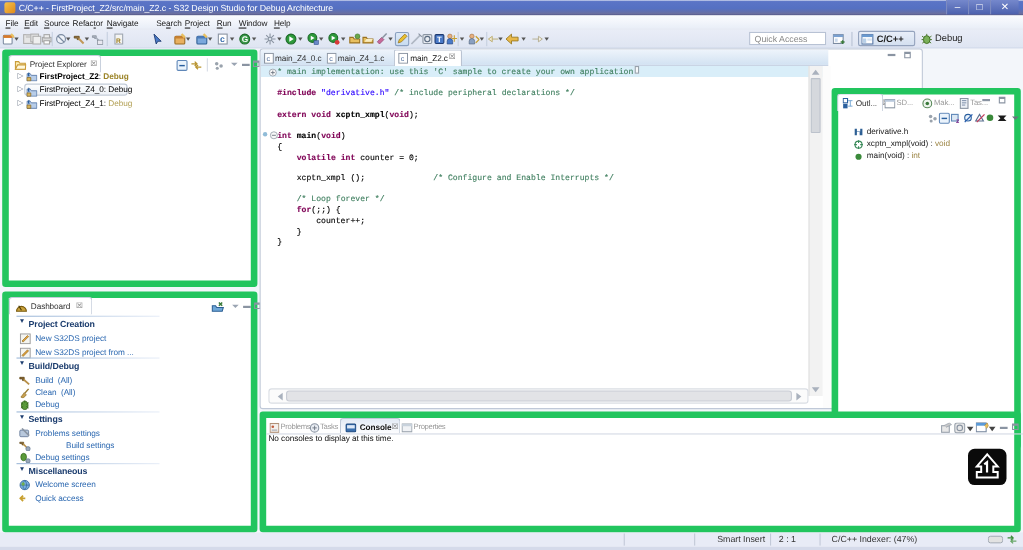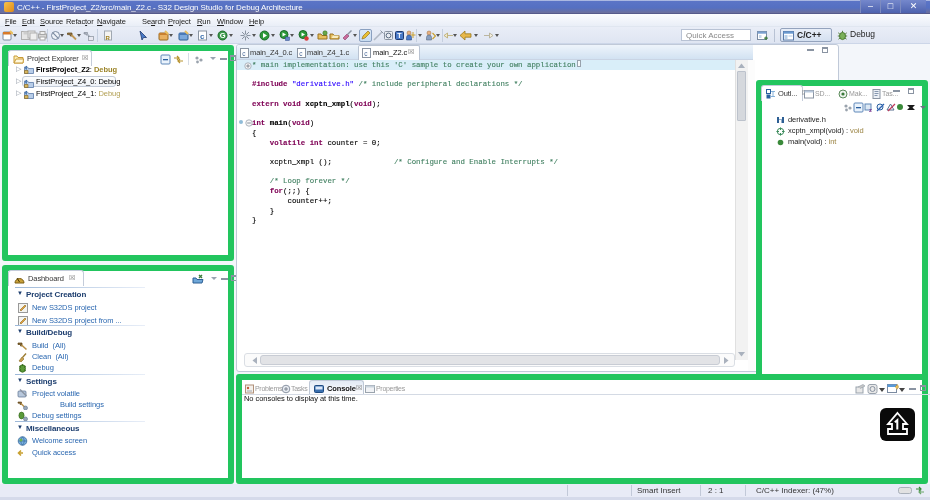--- a/index.html
+++ b/index.html
@@ -337,21 +337,21 @@
       <path d="M2 3 L4 4.5 M9 3 L7 4.5 M2 8 L4 6.5 M9 8 L7 6.5 M5.5 1 L5.5 3" stroke="#2d5f14" stroke-width="0.7"></path>
     </svg>
   <div class="lnk" style="left:24px;top:92px;">Debug</div>
 
   <div style="position:absolute;left:7px;top:103px;width:130px;height:1px;background:linear-gradient(90deg,#9db8d8,#e8eef8);"></div>
   <div class="hdr" style="left:18px;top:106px;"><span style="position:absolute;left:-9px;top:0px;color:#1c3d6e;font-size:6px;">▼</span>Settings</div>
   <svg style="position:absolute;left:9px;top:118px;" width="11" height="10" viewBox="0 0 11 10">
       <rect x="1" y="2" width="8" height="6" rx="1" fill="#b8c8dc" stroke="#5a7090" stroke-width="0.7"></rect>
       <path d="M3 0.5 L9.5 7" stroke="#8a94a2" stroke-width="1.4"></path>
     </svg>
-  <div class="lnk" style="left:24px;top:118px;">Project volatile</div>
+  <div class="lnk" style="left:24px;top:118px;">Problems settings</div>
   <svg style="position:absolute;left:9px;top:129px;" width="11" height="10" viewBox="0 0 11 10">
       <path d="M1 2 L4.5 2 L4.5 4.5 L3 4.5 L3 3.2 L1 3.2 Z" fill="#8a6a3a" stroke="#5a4010" stroke-width="0.6"></path>
       <path d="M4 3.5 L8 7.5" stroke="#b89048" stroke-width="1.4"></path>
       <circle cx="8.5" cy="8" r="2" fill="#9aa8b8" stroke="#5a7090" stroke-width="0.6"></circle>
     </svg>
   <div class="lnk" style="left:24px;top:129px;padding-left:28px;">Build settings</div>
   <svg style="position:absolute;left:9px;top:140px;" width="11" height="10" viewBox="0 0 11 10">
       <ellipse cx="4.5" cy="4.5" rx="2.6" ry="3.4" fill="#5a9a3a" stroke="#2d5f14" stroke-width="0.6"></ellipse>
       <circle cx="8.5" cy="8" r="2" fill="#9aa8b8" stroke="#5a7090" stroke-width="0.6"></circle>
     </svg>
@@ -569,21 +569,21 @@
   <div style="position:absolute;left:700px;top:1px;width:1px;height:11px;background:#c2c9d8;"></div>
   <div style="position:absolute;left:745px;top:1px;width:1px;height:11px;background:#c2c9d8;"></div>
   <svg style="position:absolute;left:898px;top:2px;" width="14" height="9" viewBox="0 0 14 9">
       <rect x="0.5" y="1.5" width="13" height="6" rx="2" fill="#e2e2e2" stroke="#9aa3ad" stroke-width="0.8"></rect>
     </svg>
   <svg style="position:absolute;left:915px;top:2px;" width="10" height="9" viewBox="0 0 10 9">
       <path d="M1 3 L6 3 M4 1 L6 3 L4 5" stroke="#3a8a3a" stroke-width="1.2" fill="none"></path>
       <path d="M9 6 L4 6 M6 4 L4 6 L6 8" stroke="#6aa86a" stroke-width="1.2" fill="none"></path>
     </svg>
   <div class="s" style="left:576px;margin-top:19px;">Writable</div>
-  <div class="s" style="left:637px;">Smart Insert</div>
+  <div class="s" style="left:652px;">Smart Insert</div>
   <div class="s" style="left:708px;">2 : 1</div>
   <div class="s" style="left:756px;">C/C++ Indexer: (47%)</div>
 </div>
 <div class="abs" id="bottomedge"></div>
 
 <div class="abs" style="left:880px;top:408px;width:35px;height:33px;background:#0a0a0a;border-radius:6px;">
   <svg width="35" height="33" viewBox="0 0 35 33">
     <path d="M17.5 5 L27 16 L23 16 L23 21 L27 21 L27 26 L8 26 L8 21 L12 21 L12 16 L8 16 Z" fill="none" stroke="#fff" stroke-width="1.8"></path>
     <path d="M14.8 14.2 L17.3 12.2 L17.3 21.5" fill="none" stroke="#fff" stroke-width="2"></path>
   </svg>

